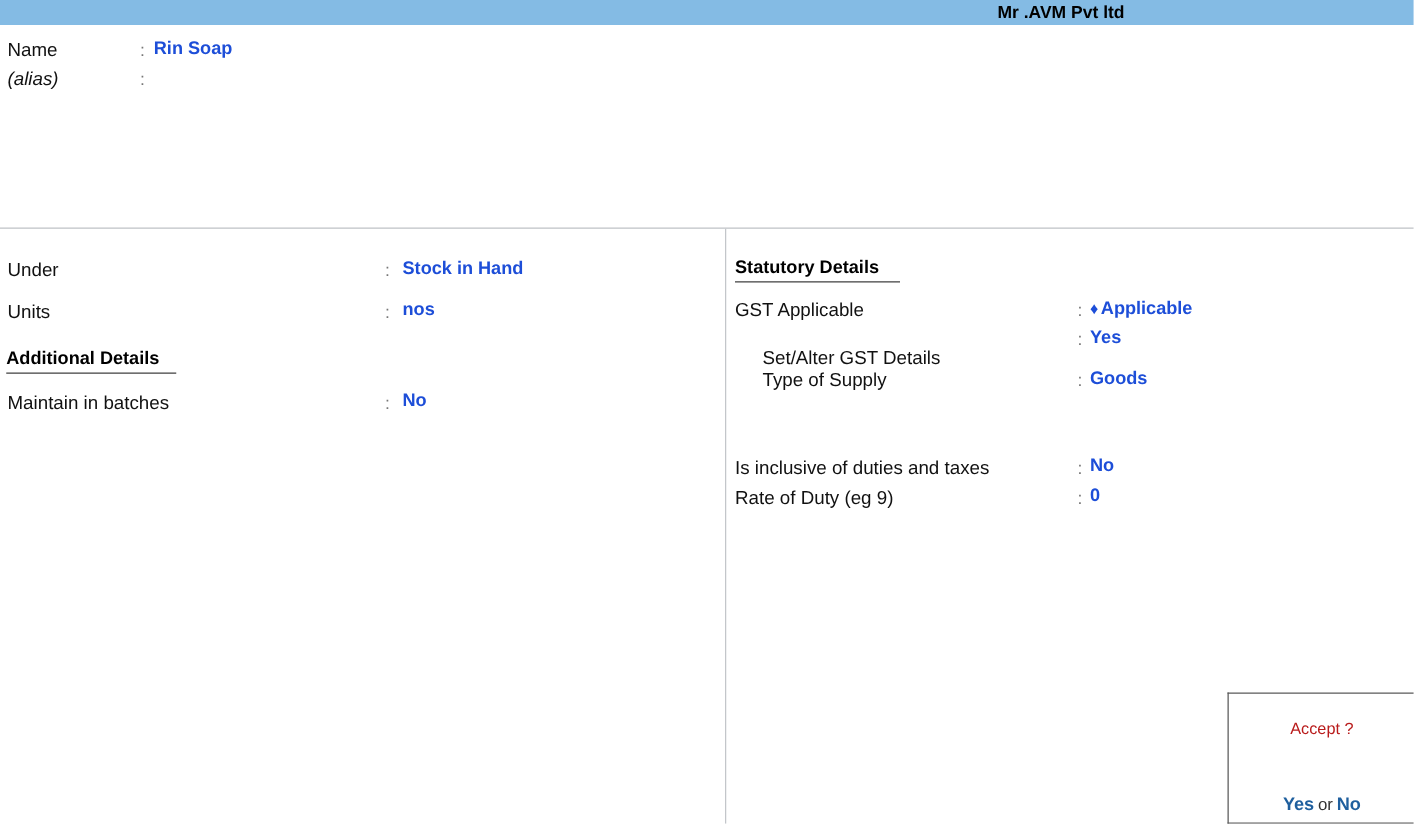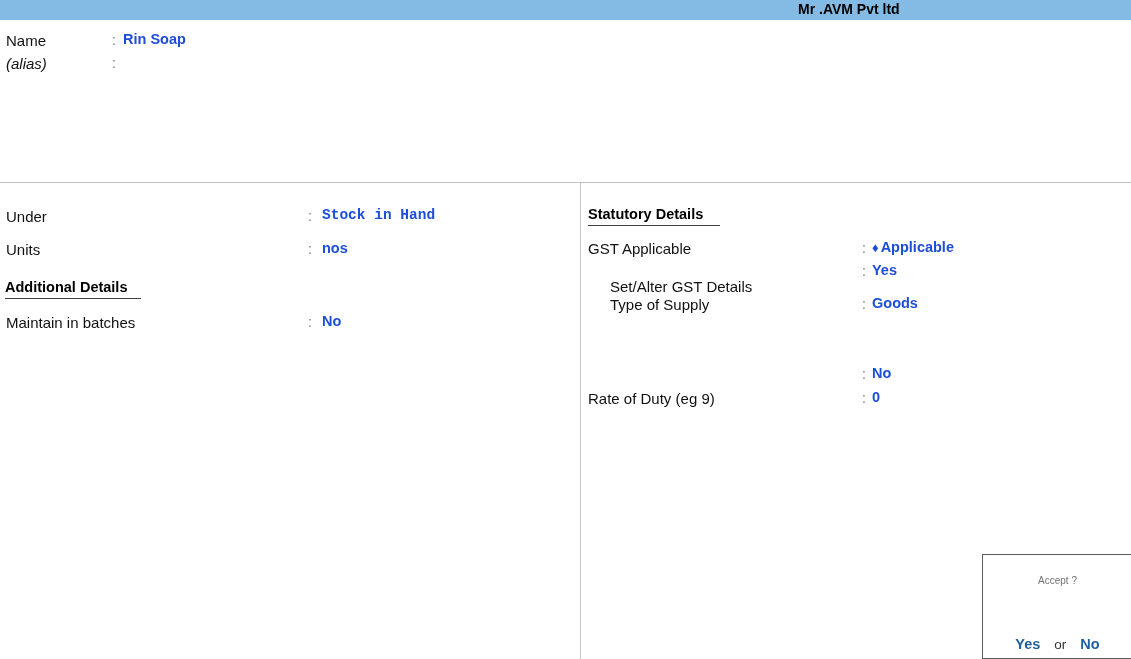--- a/index.html
+++ b/index.html
@@ -79,21 +79,21 @@
     font-size: 14.5px;
     font-weight: bold;
     white-space: nowrap;
     padding-bottom: 3px;
     border-bottom: 1px solid #404040;
   }
 
   
   .l-under-label  { left: 6px;   top: 25px; }
   .l-under-colon  { left: 308px; top: 25px; }
-  .l-under-value  { left: 322px; top: 24px; font-family: Liberation Mono, monospace; }
+  .l-under-value  { left: 322px; top: 24px; }
   .l-units-label  { left: 6px;   top: 58px; }
   .l-units-colon  { left: 308px; top: 58px; }
   .l-units-value  { left: 322px; top: 57px; }
   .l-addl-head    { left: 5px;   top: 96px; width: 136px; }
   .l-batch-label  { left: 6px;   top: 131px; }
   .l-batch-colon  { left: 308px; top: 131px; }
   .l-batch-value  { left: 322px; top: 130px; }
 
   
   .r-stat-head    { left: 7px;   top: 23px; width: 132px; }
@@ -122,39 +122,39 @@
     width: 149px; height: 105px;
     background: #ffffff;
     border: 1px solid #5a5a5a;
     border-right: none;
   }
   .accept-title {
     position: absolute;
     left: 0; top: 20px;
     width: 149px;
     text-align: center;
-    font-size: 10px;
-    color: #737373;
+    font-size: 13px;
+    color: #b91c1c;
   }
   .accept-actions {
     position: absolute;
     left: 0; bottom: 6px;
     width: 149px;
     text-align: center;
     font-size: 14.5px;
     white-space: nowrap;
   }
   .accept-yes, .accept-no {
     font-weight: bold;
     color: #1f5f9e;
   }
   .accept-or {
     color: #333;
     font-size: 13.5px;
-    padding: 0 14px;
+    padding: 0 3px;
   }
 </style>
 </head>
 <body>
 
 <div class="titlebar">
   <span class="company-name">Mr .AVM  Pvt ltd</span>
 </div>
 
 <div class="name-block">
@@ -197,20 +197,21 @@
   <span class="fld fld-value r-gst-value"><span class="diamond-bullet">♦</span><span>Applicable</span></span>
 
   <span class="fld fld-label r-setalter-label">Set/Alter GST Details</span>
   <span class="fld fld-colon r-setalter-colon">:</span>
   <span class="fld fld-value r-setalter-value">Yes</span>
 
   <span class="fld fld-label r-supply-label">Type of Supply</span>
   <span class="fld fld-colon r-supply-colon">:</span>
   <span class="fld fld-value r-supply-value">Goods</span>
 
+  <span class="fld fld-label r-incl-label">Is inclusive of duties and taxes</span>
   <span class="fld fld-colon r-incl-colon">:</span>
   <span class="fld fld-value r-incl-value">No</span>
 
   <span class="fld fld-label r-rate-label">Rate of Duty (eg 9)</span>
   <span class="fld fld-colon r-rate-colon">:</span>
   <span class="fld fld-value r-rate-value">0</span>
 
 </div>
 
 <div class="accept-box">

